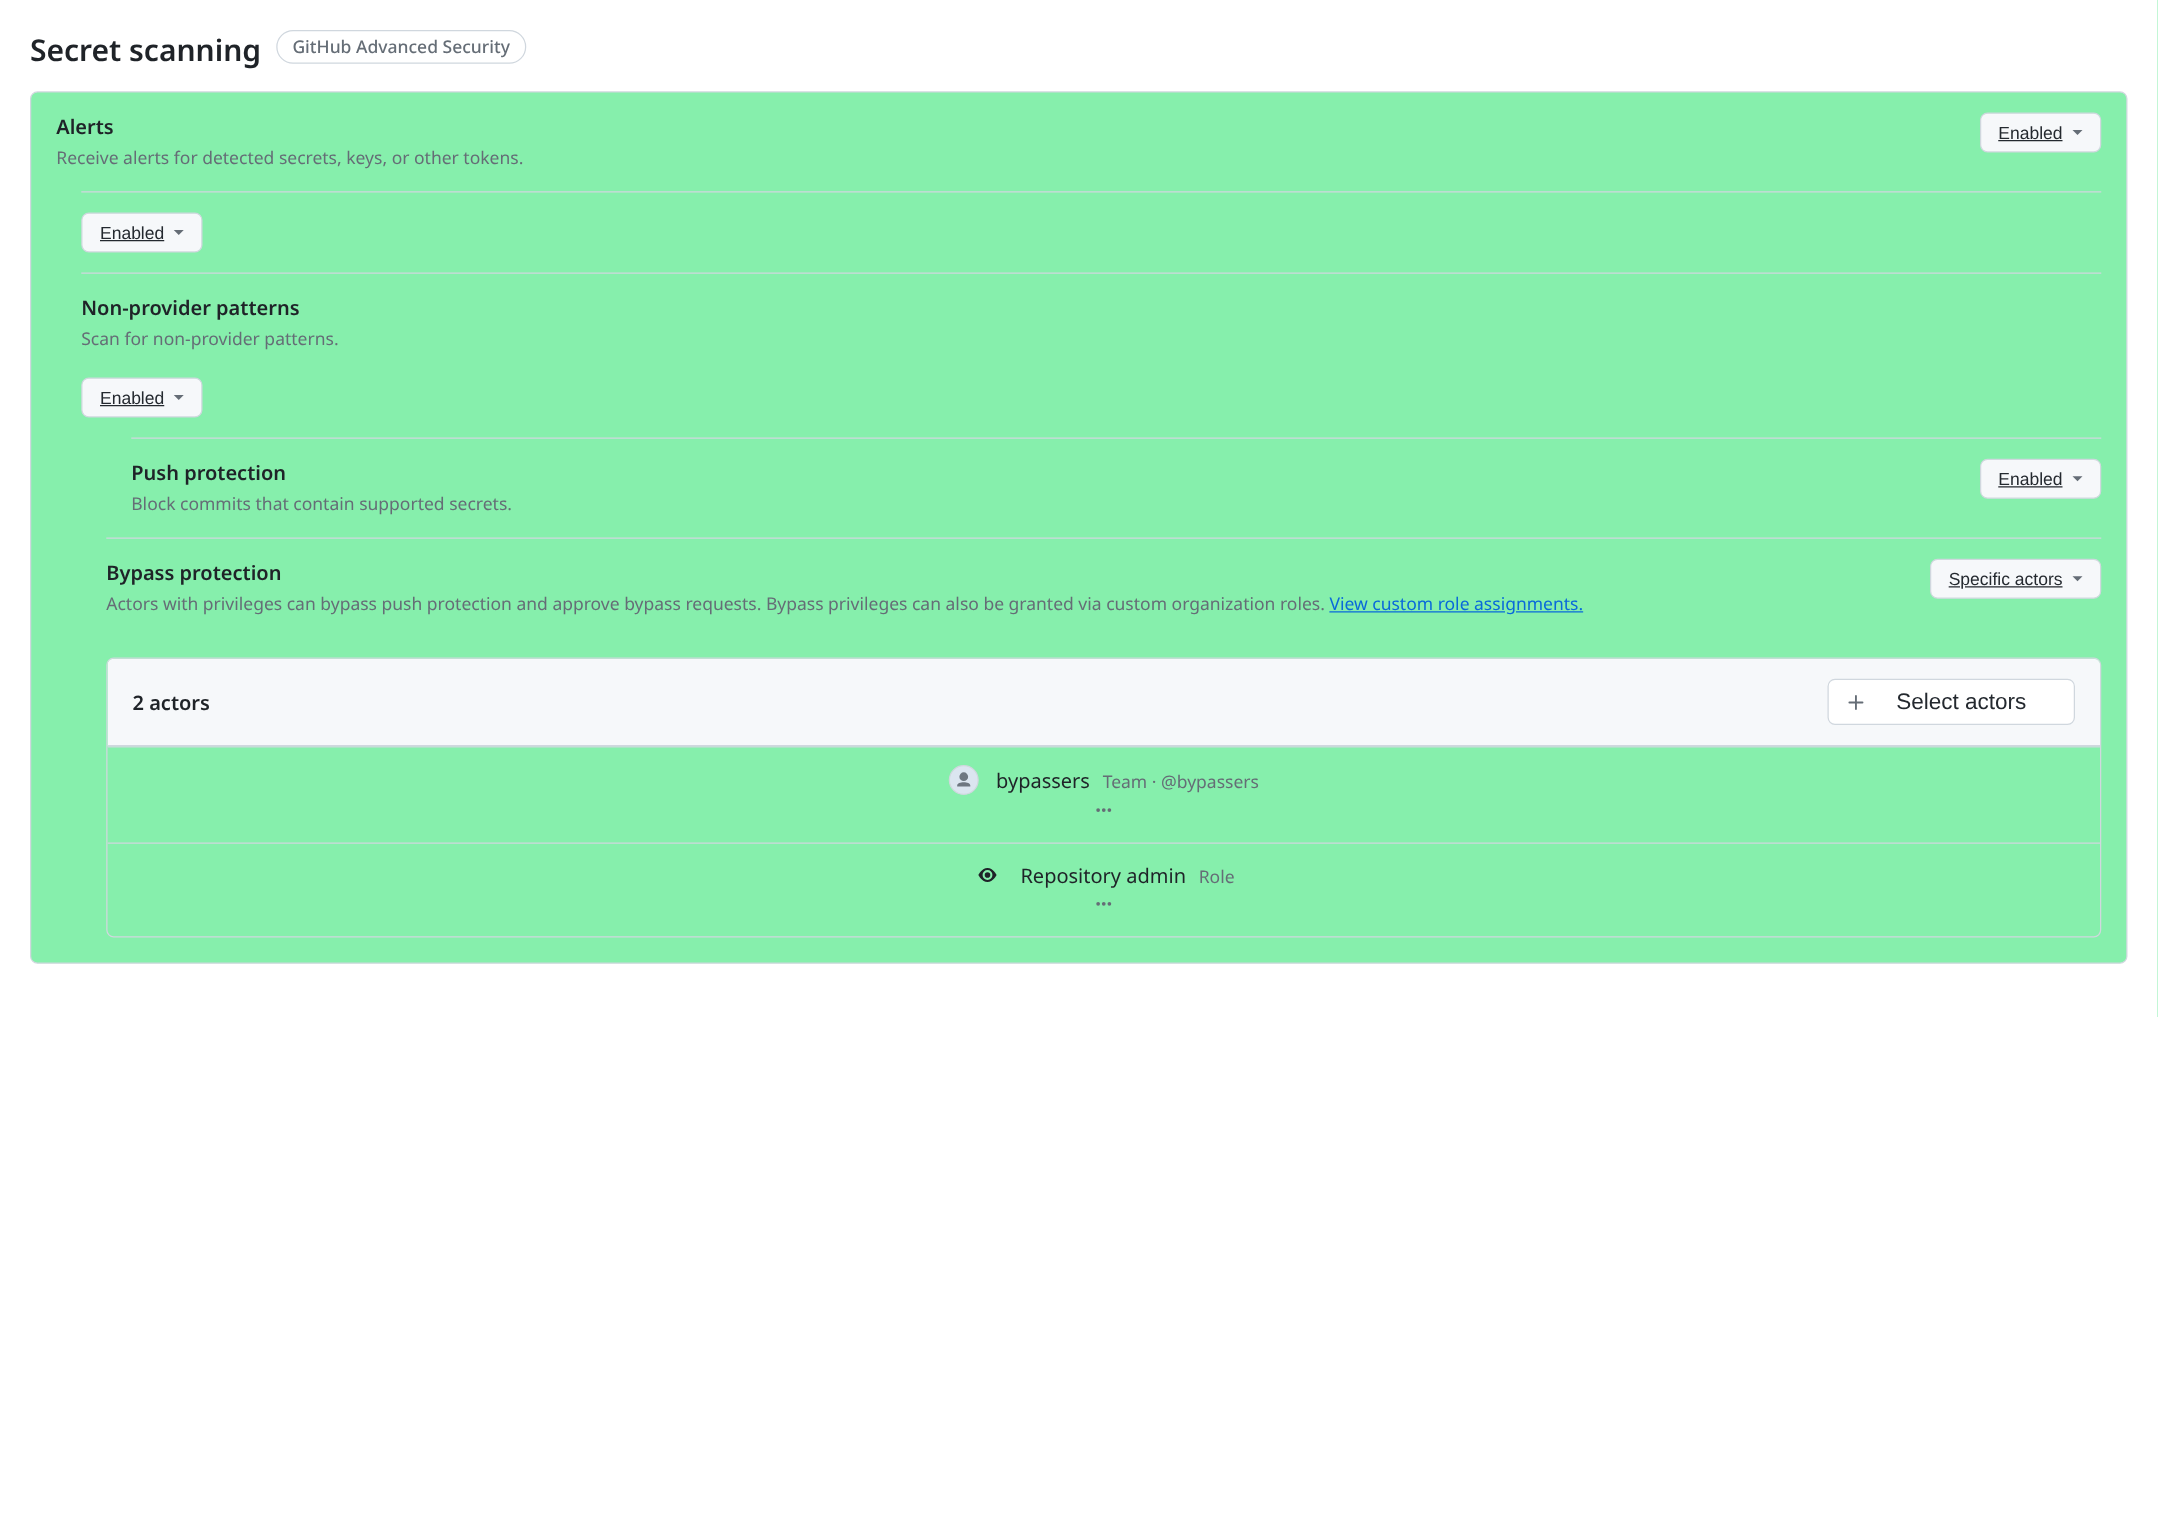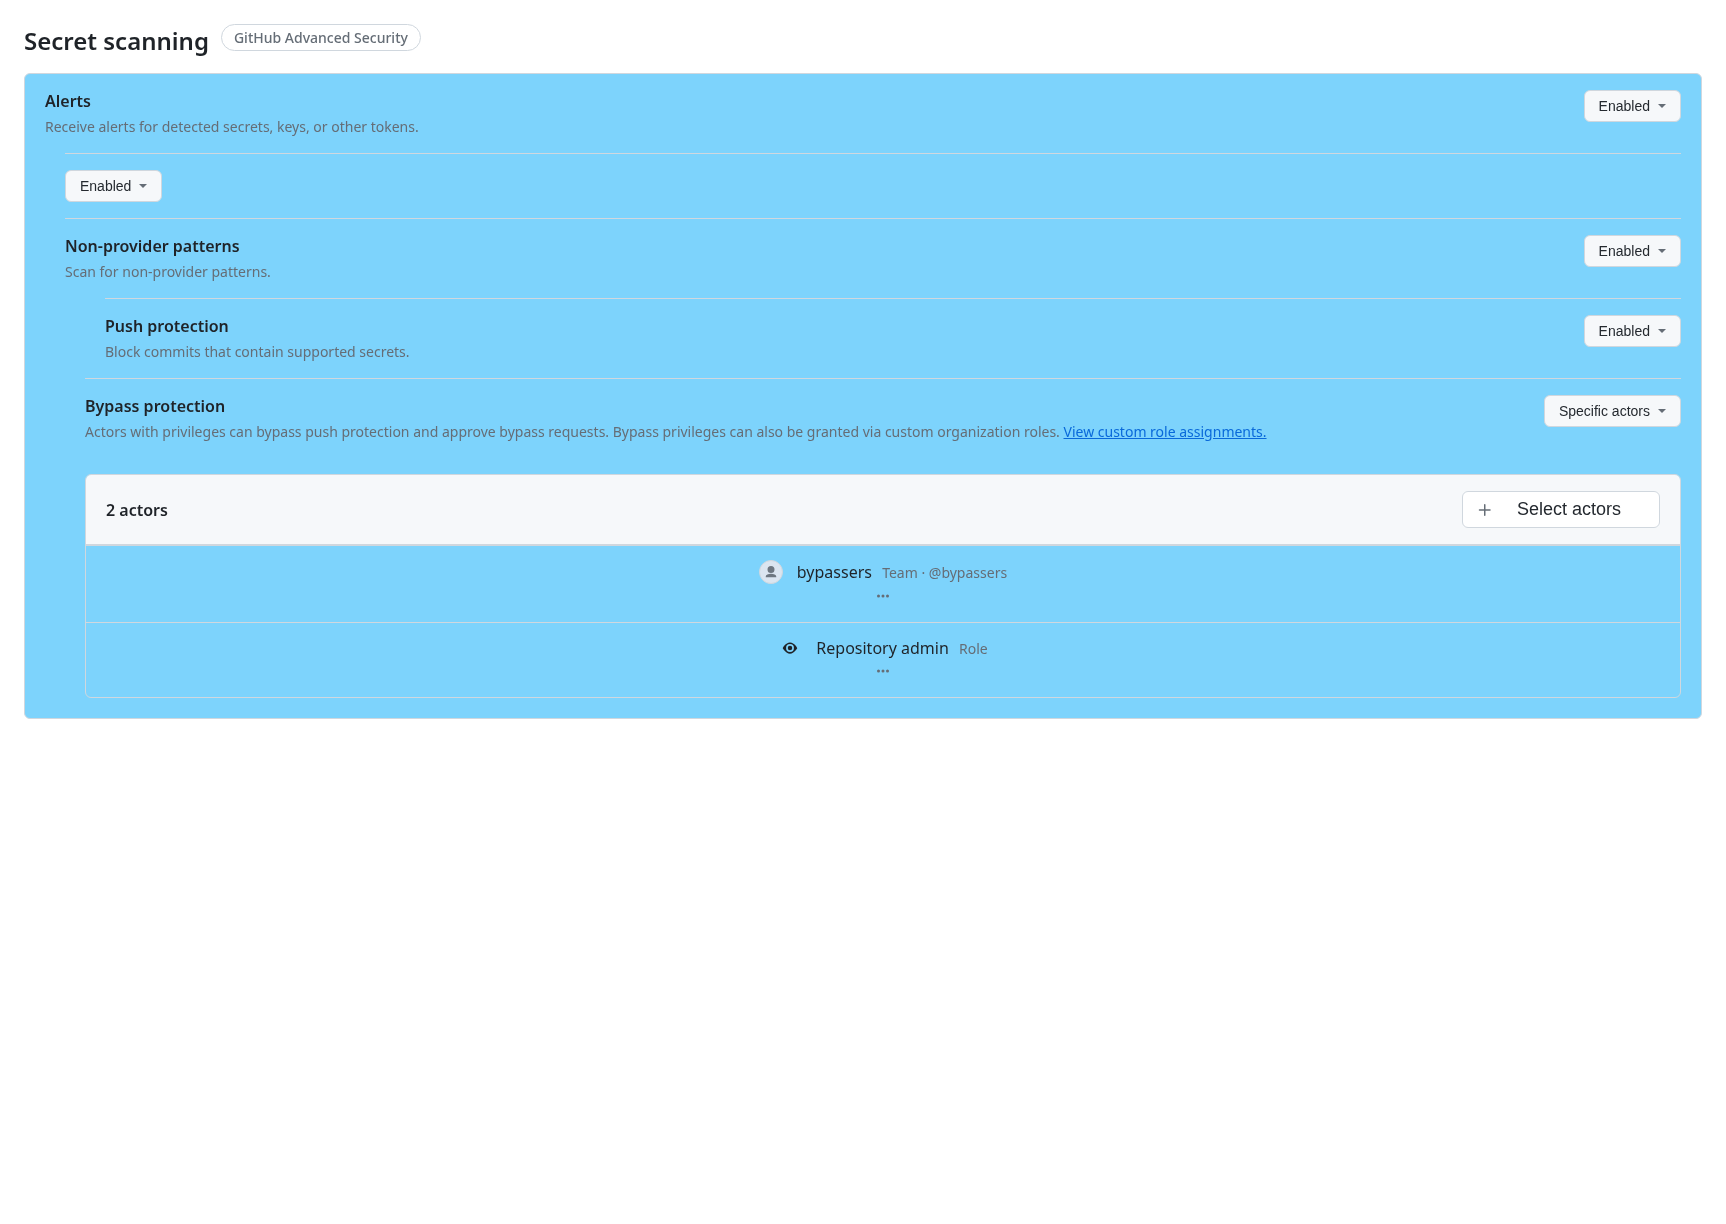--- a/index.html
+++ b/index.html
@@ -28,21 +28,21 @@
       font-size: 14px;
       font-weight: 500;
       color: #656d76;
       border: 1px solid #d0d7de;
       border-radius: 2em;
       padding: 3px 12px;
     }
     .panel {
       border: 1px solid #d0d7de;
       border-radius: 6px;
-      background: #7dd3fc;
+      background: #86efac;
     }
     .setting-row {
       display: flex;
       align-items: flex-start;
       justify-content: space-between;
       padding: 16px 20px;
       gap: 20px;
     }
     .setting-row.divider-above {
       border-top: 1px solid #d0d7de;
@@ -71,20 +71,21 @@
       gap: 8px;
       background: #f6f8fa;
       border: 1px solid #d0d7de;
       border-radius: 6px;
       padding: 7px 14px;
       font-size: 14px;
       font-weight: 500;
       color: #24292f;
       cursor: pointer;
       white-space: nowrap;
+      text-decoration: underline;
     }
     .dropdown-btn .caret {
       width: 0;
       height: 0;
       border-left: 4px solid transparent;
       border-right: 4px solid transparent;
       border-top: 4px solid #656d76;
     }
     .actors-box {
       border: 1px solid #d0d7de;
@@ -194,21 +195,21 @@
   </div>
 
   <div style="padding:0 20px 0 40px;">
     <div class="setting-row divider-above" style="padding-left:0;padding-right:0;">
       <button class="dropdown-btn">
         <span>Enabled</span>
         <span class="caret"></span>
       </button>
     </div>
 
-    <div class="setting-row divider-above" style="padding-left:0;padding-right:0;">
+    <div class="setting-row divider-above" style="padding-left:0;padding-right:0;flex-direction:column;">
       <div class="setting-content">
         <h3>Non-provider patterns</h3>
         <p>Scan for non-provider patterns.</p>
       </div>
       <button class="dropdown-btn">
         <span>Enabled</span>
         <span class="caret"></span>
       </button>
     </div>
 

